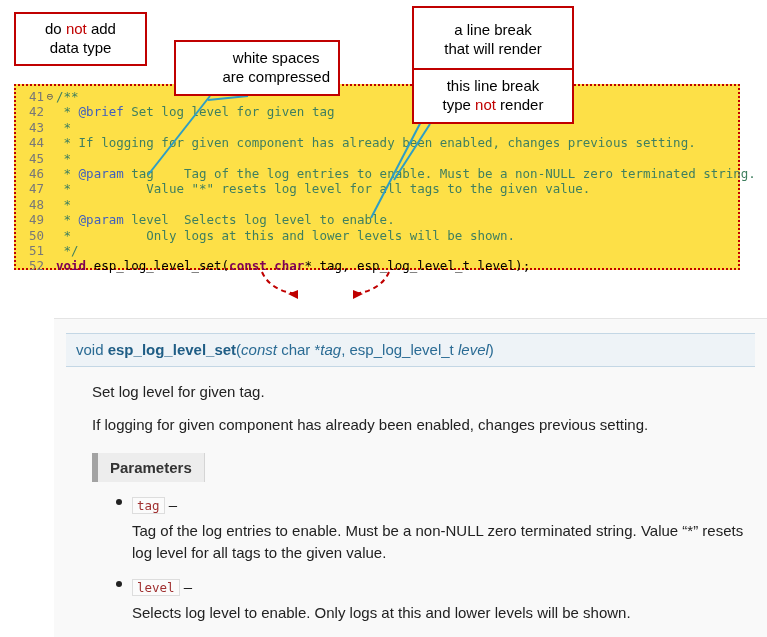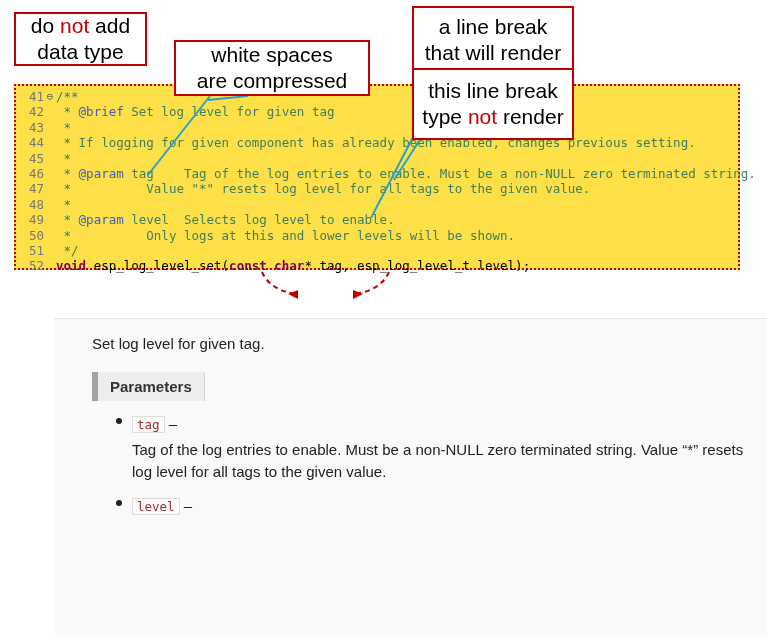--- a/index.html
+++ b/index.html
@@ -14,21 +14,21 @@
     position: relative;
     overflow: hidden;
   }
 
   
   .callout {
     position: absolute;
     border: 2px solid #c00000;
     background: #ffffff;
     color: #000000;
-    font-size: 21px;
+    font-size: 15px;
     line-height: 1.25;
     text-align: center;
     padding: 5px 8px;
     box-sizing: border-box;
     z-index: 40;
   }
   .callout .hl {
     color: #c00000;
   }
 
@@ -37,40 +37,40 @@
     top: 12px;
     width: 133px;
     height: 54px;
     display: flex;
     align-items: center;
     justify-content: center;
   }
   #callout-whitespace {
     left: 174px;
     top: 40px;
-    width: 196px;
+    width: 166px;
     height: 56px;
     display: flex;
     align-items: center;
-    justify-content: center;
+    justify-content: flex-end;
   }
   #callout-linebreak-render {
     left: 412px;
     top: 6px;
     width: 162px;
     height: 68px;
     display: flex;
     align-items: center;
     justify-content: center;
   }
   #callout-linebreak-norender {
     left: 412px;
     top: 68px;
     width: 162px;
-    height: 72px;
+    height: 56px;
     display: flex;
     align-items: center;
     justify-content: center;
   }
 
   
   #connectors {
     position: absolute;
     left: 0;
     top: 0;
@@ -252,28 +252,33 @@
     <span>this line break</span><br>
     <span>type </span><span class="hl">not</span><span> render</span>
   </div>
 </div>
 
 <div id="code-panel">
   <div class="code-lines" id="code-lines"><div class="code-line"><span class="ln">41</span><span class="fold">⊖</span><span class="ctext"><span class="c-comment">/**</span></span></div><div class="code-line"><span class="ln">42</span><span class="fold"></span><span class="ctext"><span class="c-comment"> * </span><span class="c-doc">@brief</span><span class="c-comment"> Set log level for given tag</span></span></div><div class="code-line"><span class="ln">43</span><span class="fold"></span><span class="ctext"><span class="c-comment"> *</span></span></div><div class="code-line"><span class="ln">44</span><span class="fold"></span><span class="ctext"><span class="c-comment"> * If logging for given component has already been enabled, changes previous setting.</span></span></div><div class="code-line"><span class="ln">45</span><span class="fold"></span><span class="ctext"><span class="c-comment"> *</span></span></div><div class="code-line"><span class="ln">46</span><span class="fold"></span><span class="ctext"><span class="c-comment"> * </span><span class="c-doc">@param</span><span class="c-comment"> tag    Tag of the log entries to enable. Must be a non-NULL zero terminated string.</span></span></div><div class="code-line"><span class="ln">47</span><span class="fold"></span><span class="ctext"><span class="c-comment"> *          Value "*" resets log level for all tags to the given value.</span></span></div><div class="code-line"><span class="ln">48</span><span class="fold"></span><span class="ctext"><span class="c-comment"> *</span></span></div><div class="code-line"><span class="ln">49</span><span class="fold"></span><span class="ctext"><span class="c-comment"> * </span><span class="c-doc">@param</span><span class="c-comment"> level  Selects log level to enable.</span></span></div><div class="code-line"><span class="ln">50</span><span class="fold"></span><span class="ctext"><span class="c-comment"> *          Only logs at this and lower levels will be shown.</span></span></div><div class="code-line"><span class="ln">51</span><span class="fold"></span><span class="ctext"><span class="c-comment"> */</span></span></div><div class="code-line"><span class="ln">52</span><span class="fold"></span><span class="ctext"><span class="c-keyword">void</span><span class="c-plain"> esp_log_level_set(</span><span class="c-keyword">const</span><span class="c-plain"> </span><span class="c-keyword">char</span><span class="c-plain">* tag, esp_log_level_t level);</span></span></div></div>
 </div>
 
 <div id="doc-panel">
+  <div id="doc-signature">
+    <span class="sig-kw">void </span><span class="sig-name">esp_log_level_set</span><span>(</span><span class="sig-italic">const</span><span> char *</span><span class="sig-italic">tag</span><span>, </span><span>esp_log_level_t </span><span class="sig-italic">level</span><span>)</span>
+  </div>
 
   <div class="doc-para">Set log level for given tag.</div>
+  <div class="doc-para">If logging for given component has already been enabled, changes previous setting.</div>
 
   <div id="params-header">Parameters</div>
 
   <div class="param-item">
     <span class="param-bullet"></span>
     <span class="param-code">tag</span><span class="param-dash"> – </span>
     <div class="param-desc">Tag of the log entries to enable. Must be a non-NULL zero terminated string. Value “*” resets log level for all tags to the given value.</div>
   </div>
 
   <div class="param-item">
     <span class="param-bullet"></span>
     <span class="param-code">level</span><span class="param-dash"> – </span>
+    <div class="param-desc">Selects log level to enable. Only logs at this and lower levels will be shown.</div>
   </div>
 </div>
 
 </body></html>

